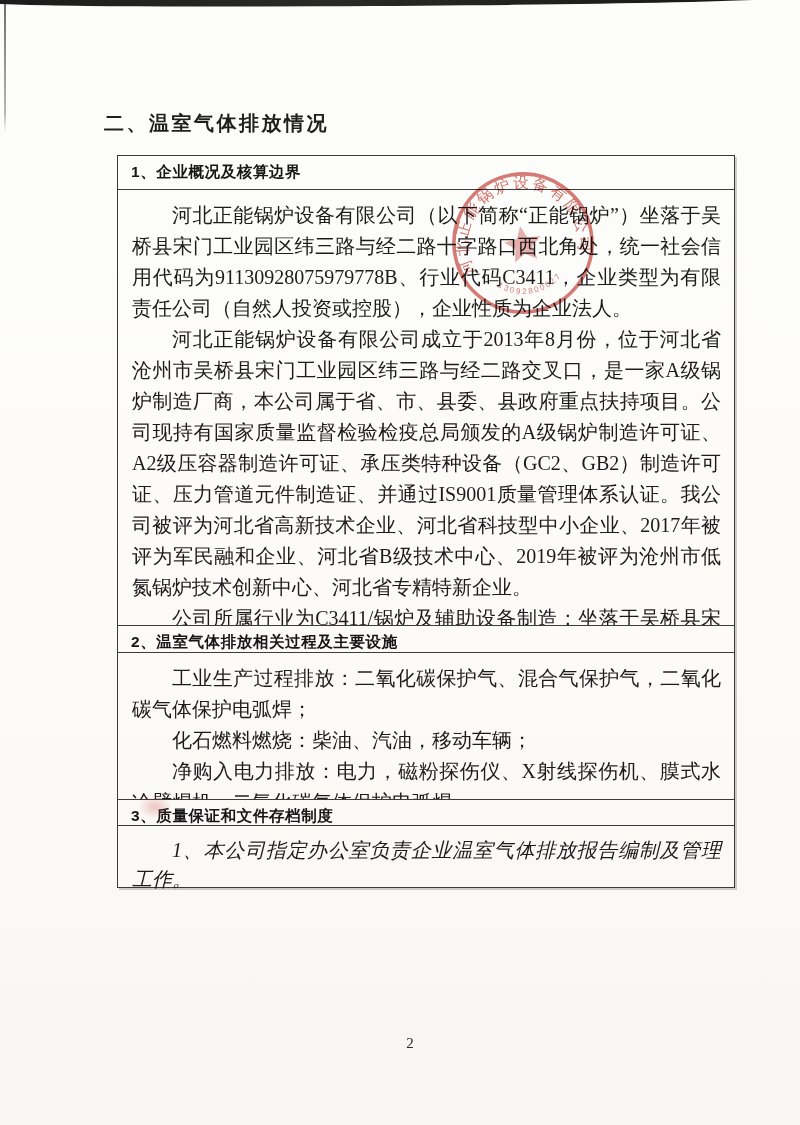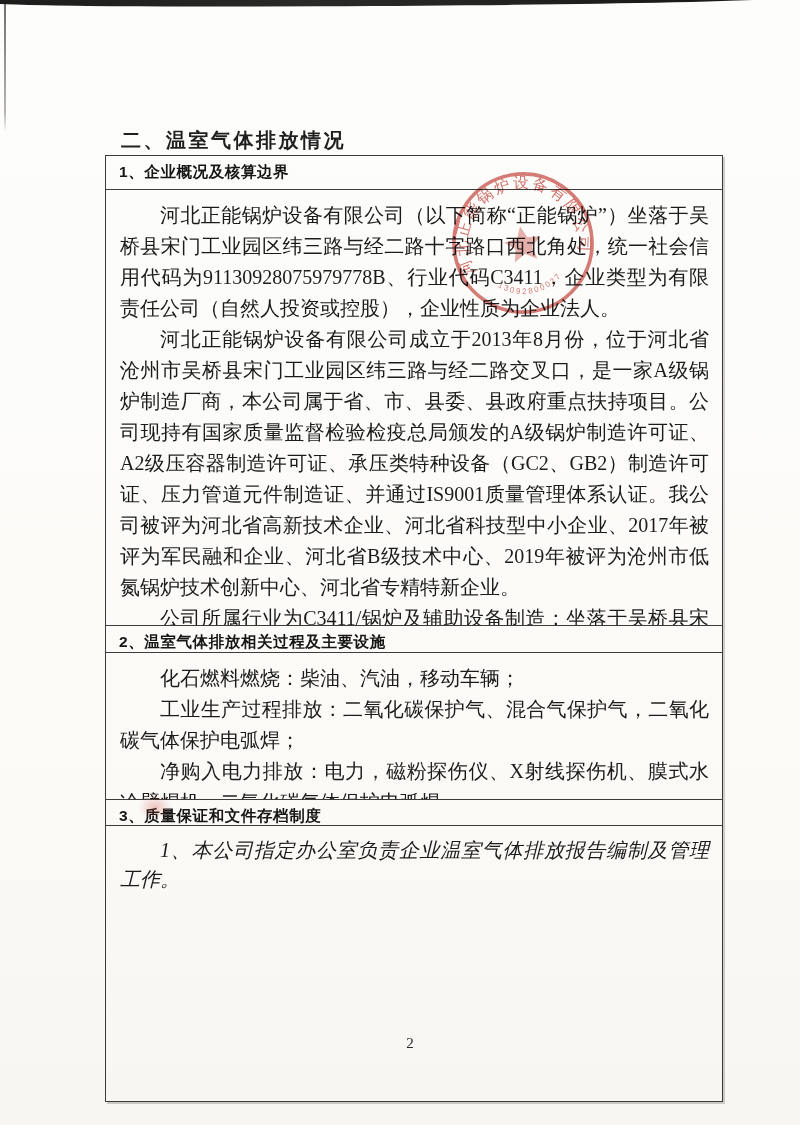--- a/index.html
+++ b/index.html
@@ -21,26 +21,26 @@
     background:linear-gradient(90deg,#1c1c1c 0%,#2a2a28 40%,#151515 100%);
     border-radius:0 0 60% 40% / 0 0 9px 5px;
     transform:rotate(-0.25deg);
   }
   .scan-edge-left{
     position:absolute;top:4px;left:4px;width:2px;height:128px;
     background:linear-gradient(180deg,#6f6f6f,#b9b6b1 85%,transparent);
   }
   .title{
     position:absolute;left:104px;top:110px;
-    margin:17px;font-size:20px;font-weight:600;color:#1f1f1f;
+    margin:0;font-size:20px;font-weight:600;color:#1f1f1f;
     letter-spacing:2.5px;
     font-family:"Liberation Serif","DejaVu Serif",serif;
   }
   .gh-table{
-    position:absolute;left:105px;top:155px;width:618px;height:947px;
+    position:absolute;left:117px;top:155px;width:618px;height:733px;
     border:1.6px solid #3a3a38;
     box-sizing:border-box;
     background:transparent;
     box-shadow:2px 2px 0 rgba(120,118,112,0.35);
   }
   .row{box-sizing:border-box;overflow:hidden;}
   .row.header{
     border-bottom:1.4px solid #3c3c3a;
     font-family:"Liberation Sans","DejaVu Sans",sans-serif;
     font-weight:700;font-size:15.5px;color:#161616;
@@ -97,22 +97,22 @@
     <div class="row header r-h1">1、企业概况及核算边界</div>
     <div class="row content r-c1">
       <p>河北正能锅炉设备有限公司（以下简称“正能锅炉”）坐落于吴桥县宋门工业园区纬三路与经二路十字路口西北角处，统一社会信用代码为91130928075979778B、行业代码C3411，企业类型为有限责任公司（自然人投资或控股），企业性质为企业法人。</p>
       <p>河北正能锅炉设备有限公司成立于2013年8月份，位于河北省沧州市吴桥县宋门工业园区纬三路与经二路交叉口，是一家A级锅炉制造厂商，本公司属于省、市、县委、县政府重点扶持项目。公司现持有国家质量监督检验检疫总局颁发的A级锅炉制造许可证、A2级压容器制造许可证、承压类特种设备（GC2、GB2）制造许可证、压力管道元件制造证、并通过IS9001质量管理体系认证。我公司被评为河北省高新技术企业、河北省科技型中小企业、2017年被评为军民融和企业、河北省B级技术中心、2019年被评为沧州市低氮锅炉技术创新中心、河北省专精特新企业。</p>
       <p>公司所属行业为C3411/锅炉及辅助设备制造；坐落于吴桥县宋门工业园区纬三路与经二路十字路口西北角处，在省内和省外均没有其他子公司和分厂等分支机构。</p>
       <p>压力管道元件制造证、汽油、柴油。</p>
     </div>
 
     <div class="row header r-h2">2、温室气体排放相关过程及主要设施</div>
     <div class="row content r-c2">
+      <p>工业生产过程排放：二氧化碳保护气、混合气保护气，二氧化碳气体保护电弧焊；</p>
       <p>化石燃料燃烧：柴油、汽油，移动车辆；</p>
-      <p>工业生产过程排放：二氧化碳保护气、混合气保护气，二氧化碳气体保护电弧焊；</p>
       <p>净购入电力排放：电力，磁粉探伤仪、X射线探伤机、膜式水冷壁焊机、二氧化碳气体保护电弧焊。</p>
     </div>
 
     <div class="row header r-h3">3、质量保证和文件存档制度</div>
     <div class="row content r-c3">
       <p>1、本公司指定办公室负责企业温室气体排放报告编制及管理工作。</p>
     </div>
 
   </div>
 

